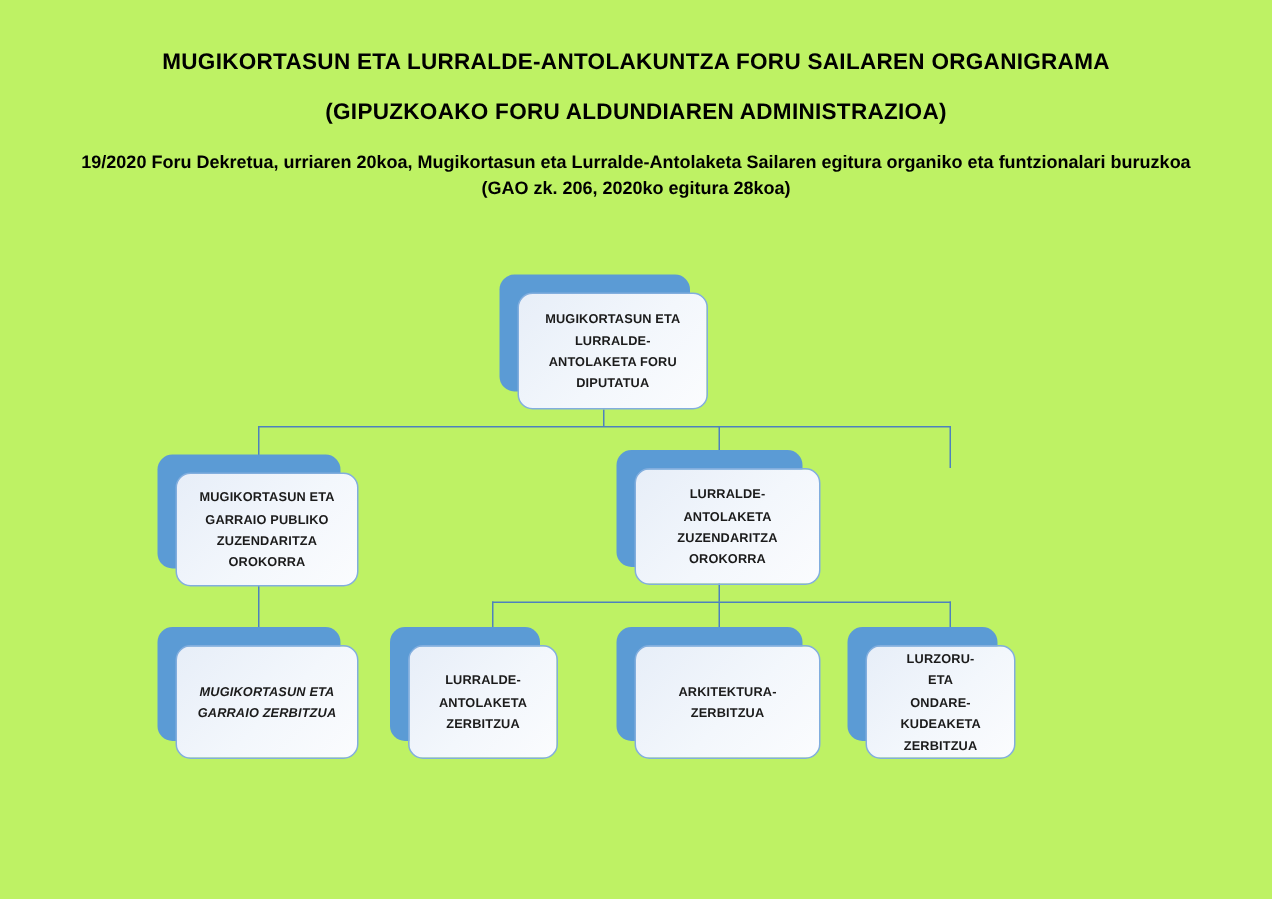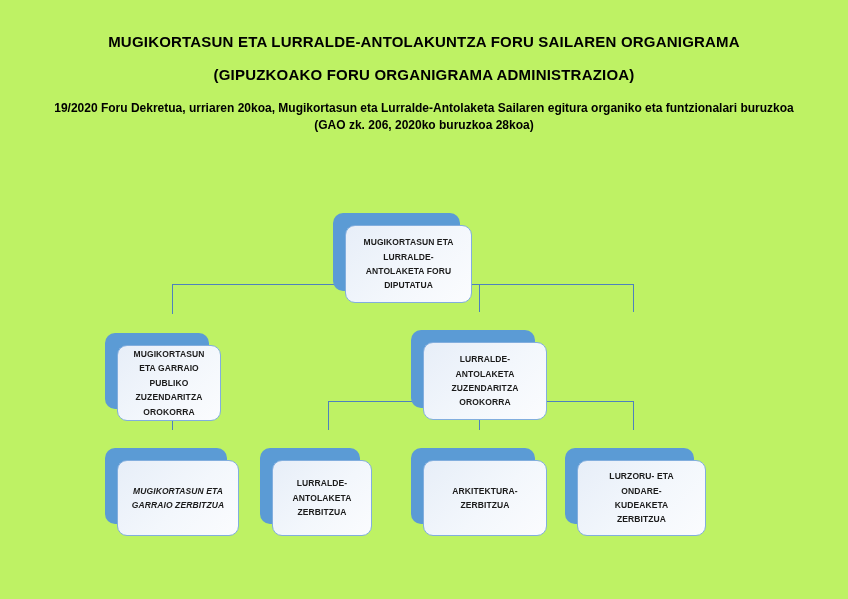--- a/index.html
+++ b/index.html
@@ -19,55 +19,55 @@
     font-size:15px;font-weight:bold;letter-spacing:.2px;
     margin:0 0 17px 0;line-height:16px;
   }
   .subtitle{
     font-size:12px;font-weight:bold;line-height:17px;
     margin-top:14px;
   }
   
   .chart{position:absolute;left:0;top:0;width:848px;height:599px;}
   .line{position:absolute;background:#4e81bd;z-index:1;}
-  .node{position:absolute;z-index:2;margin-top:30px;}
+  .node{position:absolute;z-index:2;}
   .node-shadow{
     position:absolute;left:0;top:0;
     background:#5b9bd5;border-radius:10px;
   }
   .node-body{
     position:absolute;left:12px;top:12px;
     border:1.5px solid #82aede;border-radius:10px;
     background:linear-gradient(135deg,#e7eef8 0%,#f3f7fc 55%,#fbfcfe 100%);
     box-sizing:border-box;
     display:flex;align-items:center;justify-content:center;
     text-align:center;
     font-size:8.5px;font-weight:bold;color:#1b1b1b;
     line-height:1.7;letter-spacing:.1px;
   }
   
   .n-root{left:333px;top:183px;width:139px;height:90px;}
   .n-root .node-shadow,.n-root .node-body{width:127px;height:78px;}
   .n-root .node-body{padding:0 14px;}
 
   .n-r2a{left:105px;top:303px;width:134px;height:88px;}
-  .n-r2a .node-shadow,.n-r2a .node-body{width:104px;height:76px;}
+  .n-r2a .node-shadow,.n-r2a .node-body{width:122px;height:76px;}
   .n-r2c{left:411px;top:300px;width:136px;height:90px;border-radius:11px;}
   .n-r2c .node-shadow,.n-r2c .node-body{width:124px;height:78px;}
   .n-r2d{left:565px;top:300px;width:136px;height:90px;}
   .n-r2d .node-shadow,.n-r2d .node-body{width:124px;height:78px;}
 
   .n-r3a{left:105px;top:418px;width:124px;height:88px;font-style:italic;}
   .n-r3a .node-shadow,.n-r3a .node-body{width:122px;height:76px;}
   .n-r3b{left:260px;top:418px;width:136px;height:88px;}
   .n-r3b .node-shadow,.n-r3b .node-body{width:100px;height:76px;}
   .n-r3c{left:411px;top:418px;width:148px;height:88px;}
   .n-r3c .node-shadow,.n-r3c .node-body{width:124px;height:76px;}
   .n-r3d{left:565px;top:418px;width:136px;height:88px;}
-  .n-r3d .node-shadow,.n-r3d .node-body{width:129px;height:76px;justify-content:flex-end;}
+  .n-r3d .node-shadow,.n-r3d .node-body{width:100px;height:76px;}
 
   .node-body{padding:0 11px;}
   .n-r3d .node-body{padding:0 23px;}
 
   
   .l-root-riser{left:402px;top:273px;width:1.3px;height:11px;}
   .l-h1{left:172px;top:284px;width:462px;height:1.3px;}
   .l-drop-a1{left:172px;top:284px;width:1.3px;height:30px;}
   .l-drop-c1{left:479px;top:284px;width:1.3px;height:28px;}
   .l-drop-d1{left:633px;top:284px;width:1.3px;height:28px;}
@@ -78,24 +78,24 @@
   .l-drop-c2{left:479px;top:401px;width:1.3px;height:29px;}
   .l-drop-d2{left:633px;top:401px;width:1.3px;height:29px;}
 </style>
 </head>
 <body>
 
 <div class="page">
 
   <div class="header">
     <div class="title-line">MUGIKORTASUN ETA LURRALDE-ANTOLAKUNTZA FORU SAILAREN ORGANIGRAMA</div>
-    <div class="title-line">(GIPUZKOAKO FORU ORGANIGRAMA ADMINISTRAZIOA)</div>
+    <div class="title-line">(GIPUZKOAKO FORU ALDUNDIAREN ADMINISTRAZIOA)</div>
     <div class="subtitle">
       <div>19/2020 Foru Dekretua, urriaren 20koa, Mugikortasun eta Lurralde-Antolaketa Sailaren egitura organiko eta funtzionalari buruzkoa</div>
-      <div>(GAO zk. 206, 2020ko buruzkoa 28koa)</div>
+      <div>(GAO zk. 206, 2020ko egitura 28koa)</div>
     </div>
   </div>
 
   <div class="chart">
 
     <div class="line l-root-riser"></div>
     <div class="line l-h1"></div>
     <div class="line l-drop-a1"></div>
     <div class="line l-drop-c1"></div>
     <div class="line l-drop-d1"></div>

